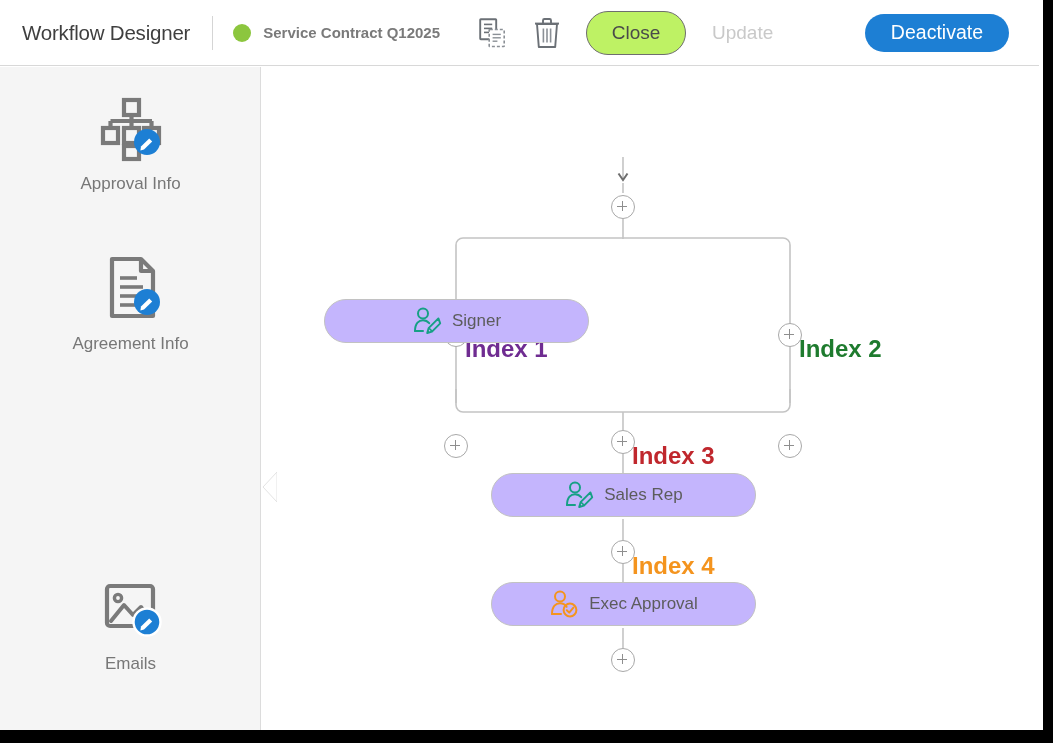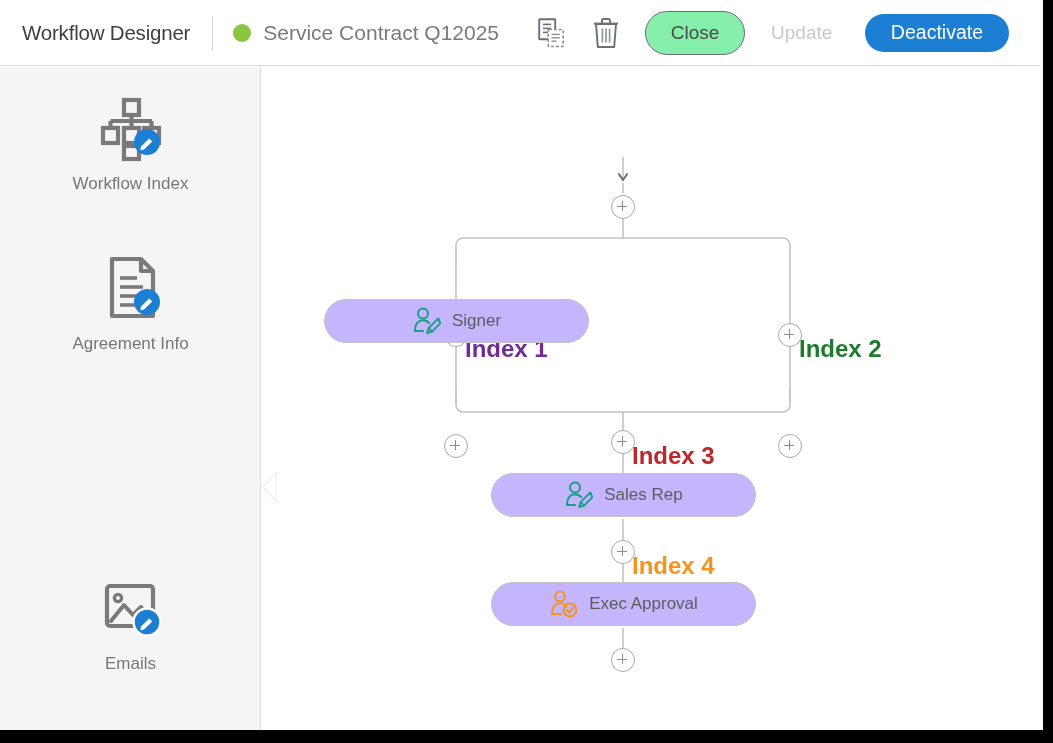--- a/index.html
+++ b/index.html
@@ -57,43 +57,44 @@
     background: #d5d5d5;
     margin: 0 20px 0 22px;
   }
   #status-dot {
     width: 18px; height: 18px;
     border-radius: 50%;
     background: #8cc63e;
     flex: none;
   }
   #doc-name {
-    font-size: 21px;
+    font-size: 15px;
     color: #7a7a7a;
     margin-left: 12px;
     white-space: nowrap;
+    font-weight: bold;
   }
 
   .icon-btn {
     background: none; border: none;
     padding: 0; margin: 0;
     cursor: pointer;
     display: flex; align-items: center; justify-content: center;
   }
   #copy-btn { margin-left: 36px; width: 34px; height: 34px; }
   #delete-btn { margin-left: 20px; width: 34px; height: 36px; }
 
   #close-btn {
     margin-left: 22px;
     height: 44px;
     min-width: 100px;
     padding: 0 20px;
     border-radius: 24px;
     border: 1.6px solid #6e6e6e;
-    background: #86efac;
+    background: #bef264;
     color: #4a4a4a;
     font-size: 19px;
     font-family: "Liberation Sans", sans-serif;
     cursor: pointer;
   }
   #update-btn {
     margin-left: 26px;
     background: none; border: none;
     color: #c9c9c9;
     font-size: 19px;
@@ -283,21 +284,21 @@
             <line x1="13.5" y1="27" x2="55" y2="27"></line>
             <line x1="13.5" y1="27" x2="13.5" y2="34"></line>
             <line x1="34.5" y1="27" x2="34.5" y2="34"></line>
             <line x1="54.5" y1="27" x2="54.5" y2="34"></line>
             <line x1="34.5" y1="49" x2="34.5" y2="52"></line>
           </g>
           <circle cx="50" cy="48" r="13" fill="#1d7fd4"></circle>
           <path d="M44 52.6 L52.2 44.4 L55.2 47.4 L47 55.6 L43.4 56.4 Z" fill="#ffffff"></path>
         </svg>
       </span>
-      <span class="side-label">Workflow Index</span>
+      <span class="side-label">Approval Info</span>
     </div>
 
     <div class="side-item" style="top:185px">
       <span class="side-icon">
         <svg width="68" height="68" viewBox="0 0 68 68">
           <path d="M15 5 H44 L56 17 V62 H15 Z" fill="none" stroke="#7a7a7a" stroke-width="4.2" stroke-linejoin="round"></path>
           <path d="M44 5 V17 H56" fill="none" stroke="#7a7a7a" stroke-width="4.2" stroke-linejoin="round"></path>
           <g stroke="#7a7a7a" stroke-width="3.6">
             <line x1="23" y1="24" x2="40" y2="24"></line>
             <line x1="23" y1="33" x2="46" y2="33"></line>

